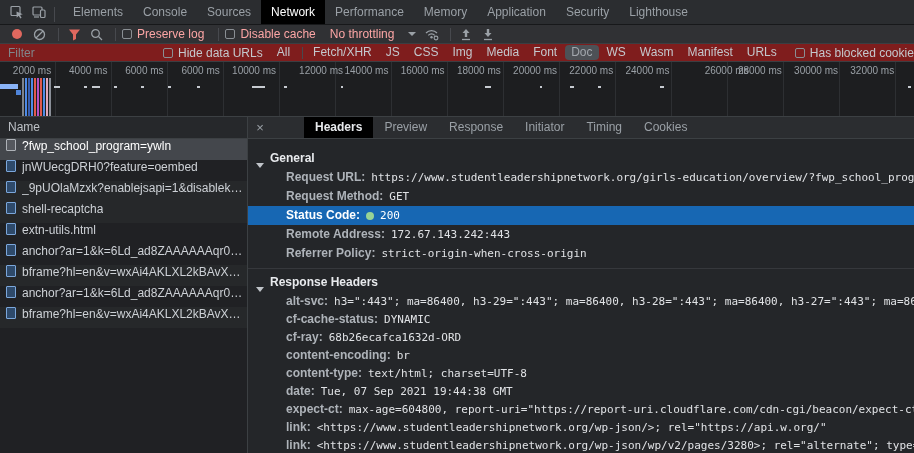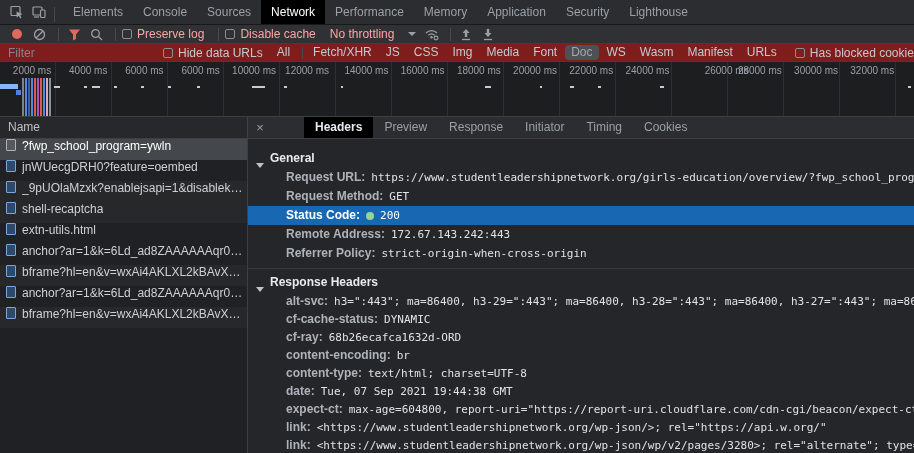--- a/index.html
+++ b/index.html
@@ -198,21 +198,21 @@
         </span>
       </span>
   </div>
 
   <div class="overview">
       <span class="ov-label" style="left: 51.2px;">2000 ms</span>
       <span class="ov-label" style="left: 107.4px;">4000 ms</span>
       <span class="ov-label" style="left: 163.6px;">6000 ms</span>
       <span class="ov-label" style="left: 219.8px;">6000 ms</span>
       <span class="ov-label" style="left: 276px;">10000 ms</span>
-      <span class="ov-label" style="left: 329px;">12000 ms</span>
+      <span class="ov-label" style="left: 343px;">12000 ms</span>
       <span class="ov-label" style="left: 388.4px;">14000 ms</span>
       <span class="ov-label" style="left: 444.6px;">16000 ms</span>
       <span class="ov-label" style="left: 500.8px;">18000 ms</span>
       <span class="ov-label" style="left: 557px;">20000 ms</span>
       <span class="ov-label" style="left: 613.2px;">22000 ms</span>
       <span class="ov-label" style="left: 669.4px;">24000 ms</span>
       <span class="ov-label" style="left: 725.6px; margin-left: 23px;">26000 ms</span>
       <span class="ov-label" style="left: 781.8px;">28000 ms</span>
       <span class="ov-label" style="left: 838px;">30000 ms</span>
       <span class="ov-label" style="left: 894.2px;">32000 ms</span>

